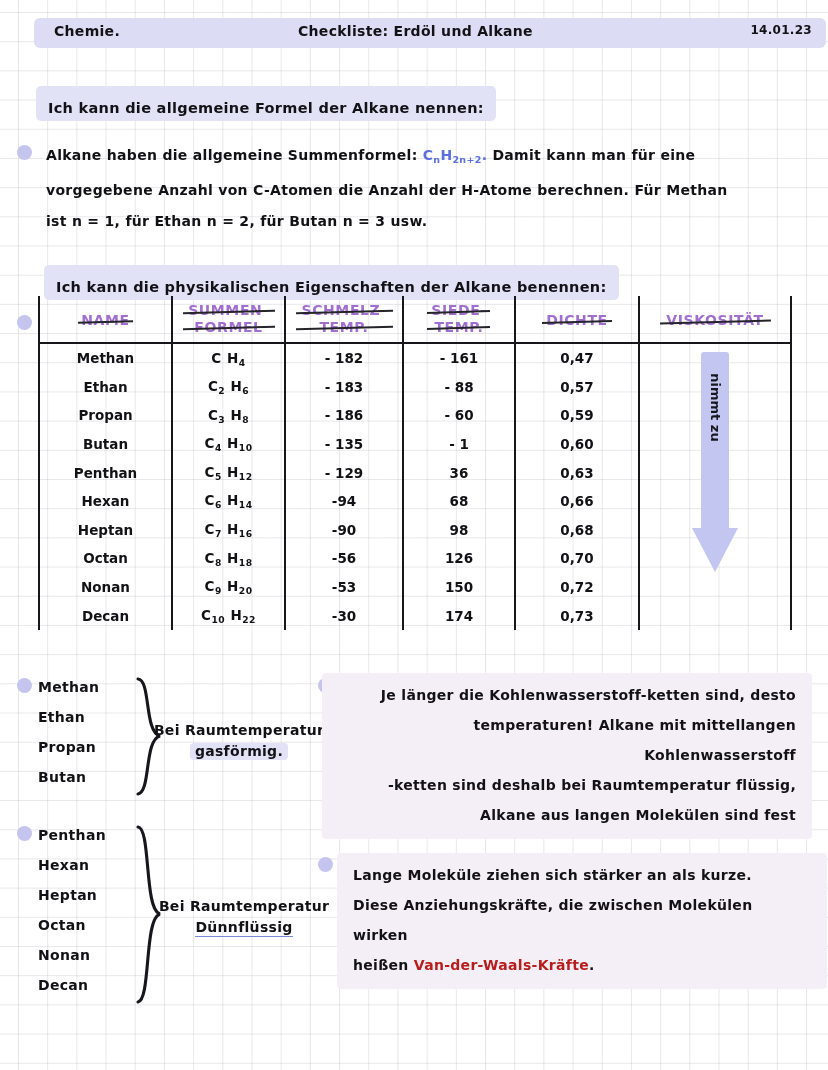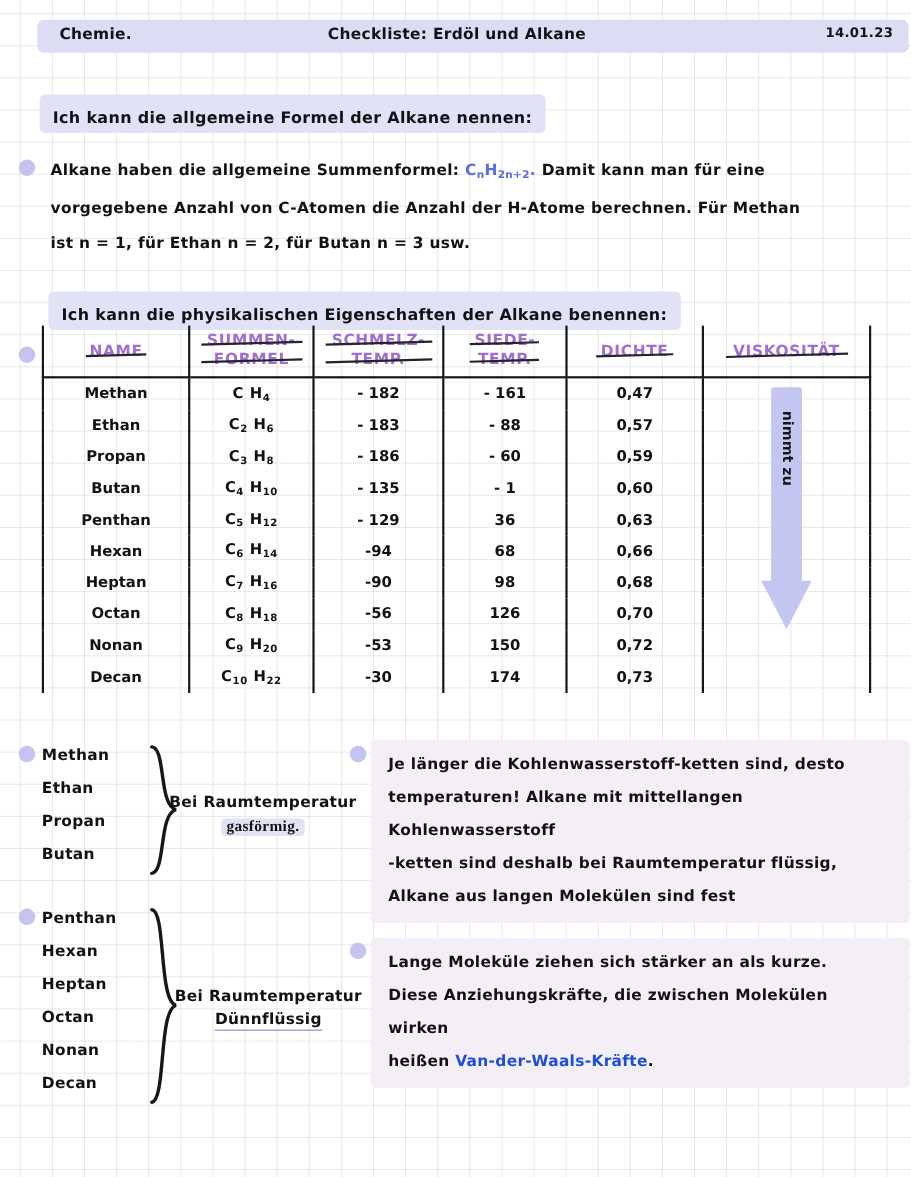--- a/index.html
+++ b/index.html
@@ -209,39 +209,38 @@
     position: absolute;
     font-size: 14px;
     line-height: 21px;
     text-align: center;
     white-space: nowrap;
   }
   .hl-soft {
     background: #e2e2f7;
     border-radius: 4px;
     padding: 0 5px 1px 5px;
-    font-family: Liberation Serif, serif;
   }
   .underlined {
     border-bottom: 1.6px solid #7a86d8;
     padding-bottom: 1px;
   }
 
   
   .note {
     position: absolute;
     background: #f4eff6;
     border-radius: 4px;
     font-size: 14px;
     line-height: 30px;
     padding: 7px 16px 9px 16px;
   }
-  #note-1 { left: 337px; top: 673px; width: 458px; }
+  #note-1 { left: 322px; top: 673px; width: 458px; text-align: right; }
   #note-2 { left: 337px; top: 853px; width: 458px; }
-  .vdw { color: #1d4ed8; font-weight: bold; }
+  .vdw { color: #b91c1c; font-weight: bold; }
 
   #group-1 { left: 38px; top: 672px; width: 290px; height: 140px; }
   #group-2 { left: 38px; top: 820px; width: 290px; height: 200px; }
 </style>
 </head>
 <body>
 
 <div id="page">
 
   <div id="title-bar">

